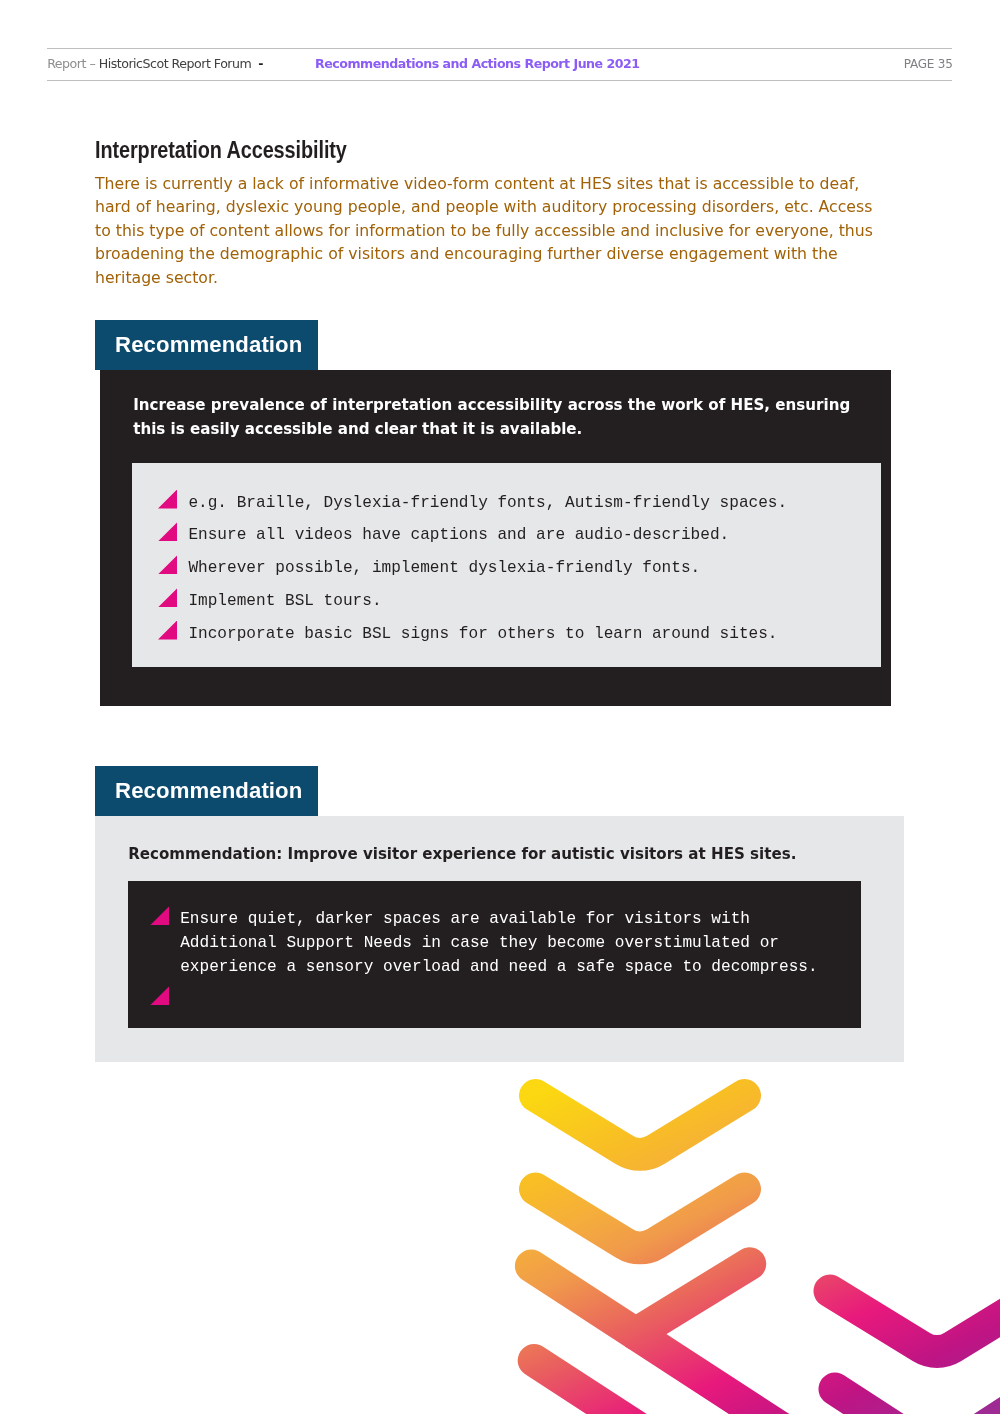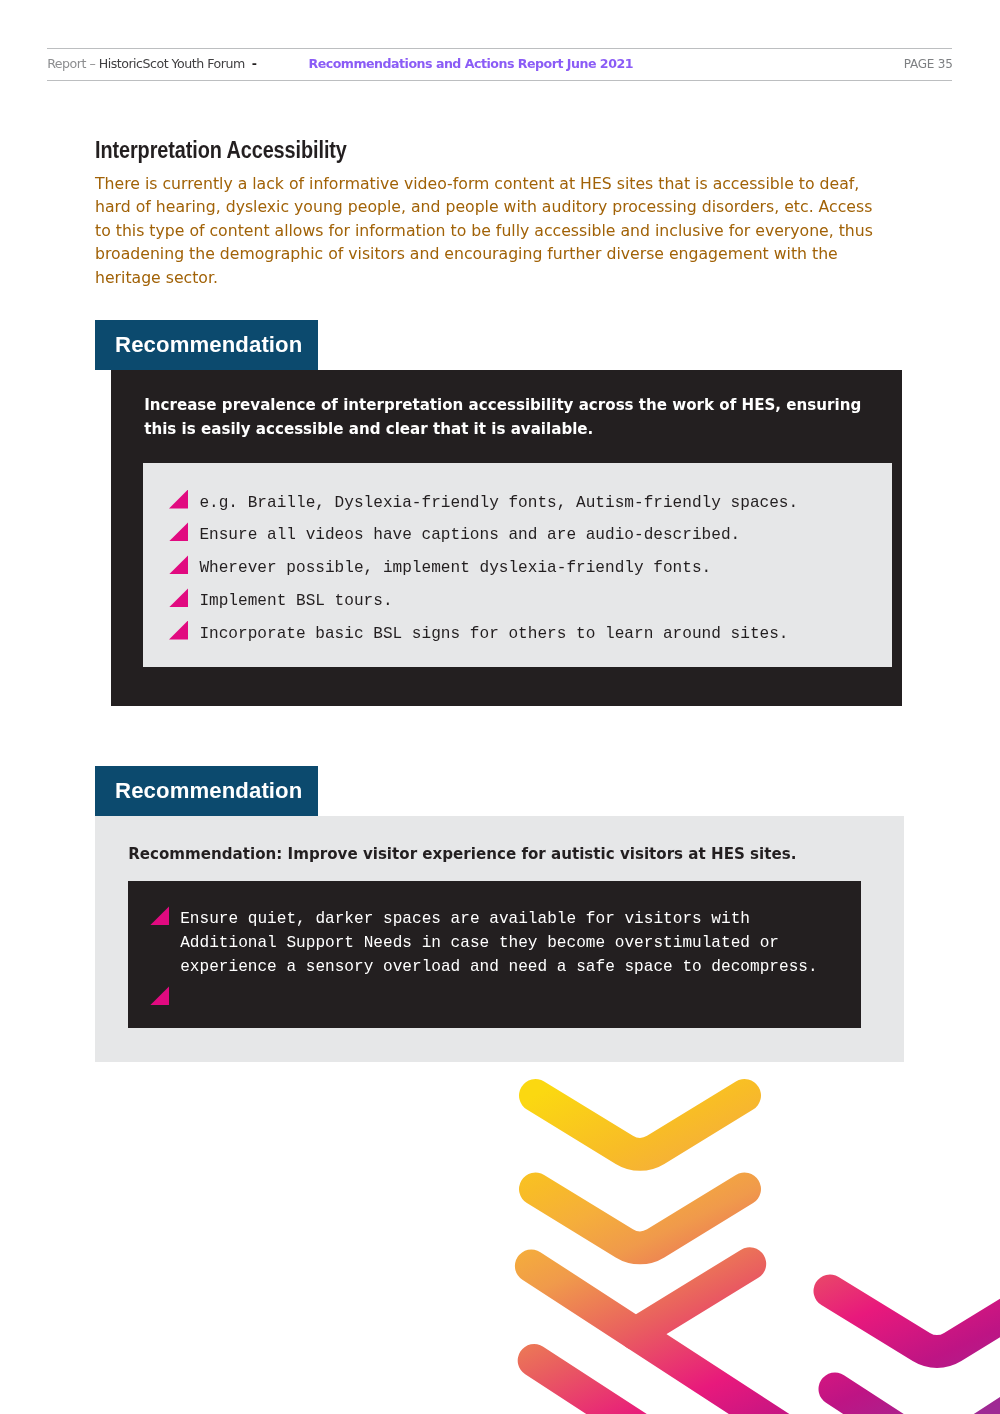--- a/index.html
+++ b/index.html
@@ -44,31 +44,31 @@
   .inner.dark .alist li{color:#ffffff;}
 </style>
 </head>
 <body>
 
 <div class="page">
 
   <div class="rh">
     <div class="rule top"></div>
     <div class="rule bot"></div>
-    <div class="rh-text"><span class="brand">Report</span> <span class="brand">–</span> <span class="org">HistoricScot Youth Forum</span>&nbsp; <span class="sep">-</span>&nbsp; <span class="doc">Recommendations and Actions Report June 2021</span></div>
+    <div class="rh-text"><span class="brand">Report</span> <span class="brand">–</span> <span class="org">HistoricScot Report Forum</span>&nbsp; <span class="sep">-</span>&nbsp; <span class="doc">Recommendations and Actions Report June 2021</span></div>
     <div class="rh-page">PAGE 35</div>
   </div>
 
   <div class="sec-head">Interpretation Accessibility</div>
   <div class="sec-body">There is currently a lack of informative video-form content at HES sites that is accessible to deaf, hard of hearing, dyslexic young people, and people with auditory processing disorders, etc. Access to this type of content allows for information to be fully accessible and inclusive for everyone, thus broadening the demographic of visitors and encouraging further diverse engagement with the heritage sector.</div>
 
   <div class="tab" style="left:95px;top:320.4px;width:222.8px;height:49.6px;">
     <span>Recommendation</span>
   </div>
-  <div class="outer dark" style="left:111px;top:370px;width:791px;height:336px;">
+  <div class="outer dark" style="left:100px;top:370px;width:791px;height:336px;">
     <div class="stmt on-dark" style="left:33.2px;top:24.2px;width:726px;">Increase prevalence of interpretation accessibility across the work of HES, ensuring this is easily accessible and clear that it is available.</div>
     <div class="inner light" style="left:32px;top:93px;width:749px;height:204px;">
       <ul class="alist" style="left:20px;top:22.6px;width:700px;">
           <li><span class="bul"><svg width="19.4" height="19.4" viewBox="0 0 20 20">
                 <path d="M20 0 L20 20 L0 20 Z" fill="#E10A80"></path>
               </svg></span><span>e.g. Braille, Dyslexia-friendly fonts, Autism-friendly spaces.</span></li>
           <li><span class="bul"><svg width="19.4" height="19.4" viewBox="0 0 20 20">
                 <path d="M20 0 L20 20 L0 20 Z" fill="#E10A80"></path>
               </svg></span><span>Ensure all videos have captions and are audio-described.</span></li>
           <li><span class="bul"><svg width="19.4" height="19.4" viewBox="0 0 20 20">

